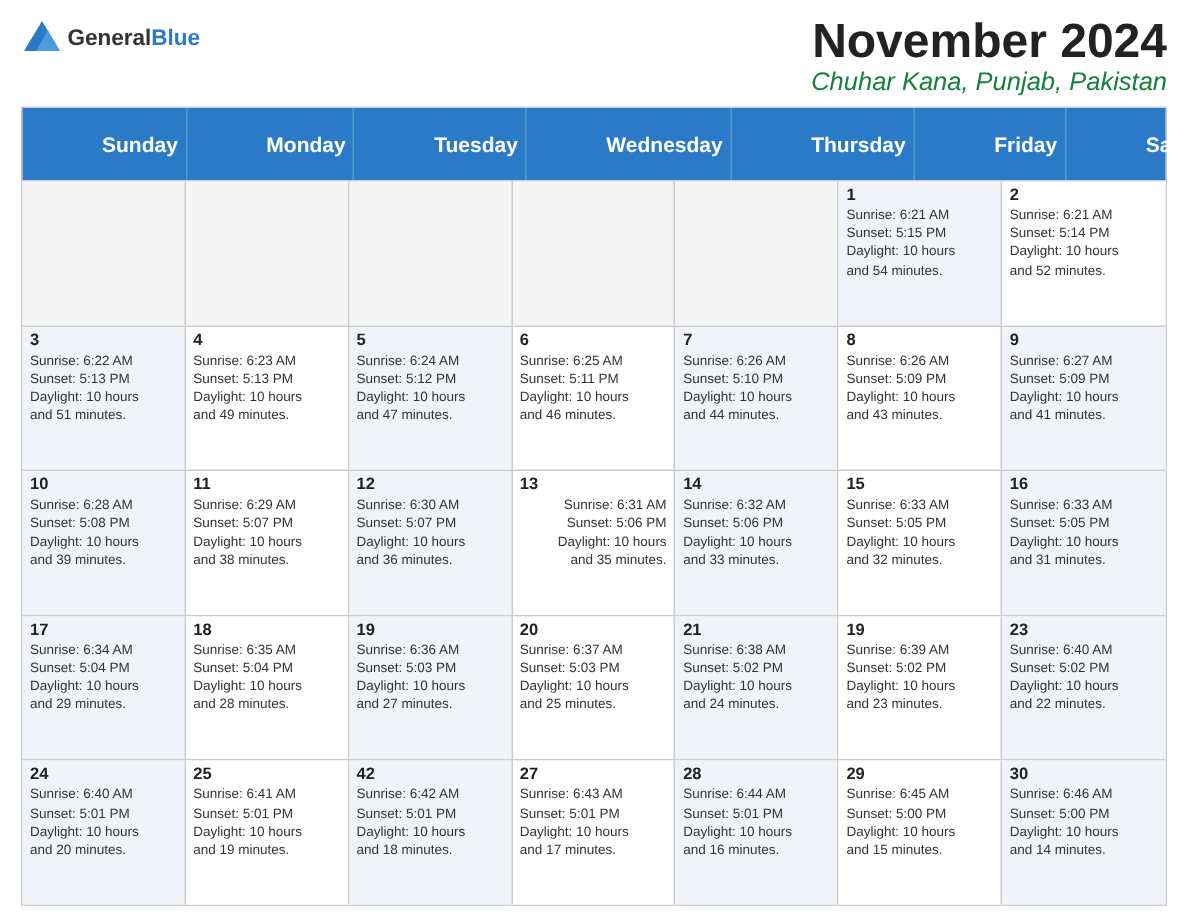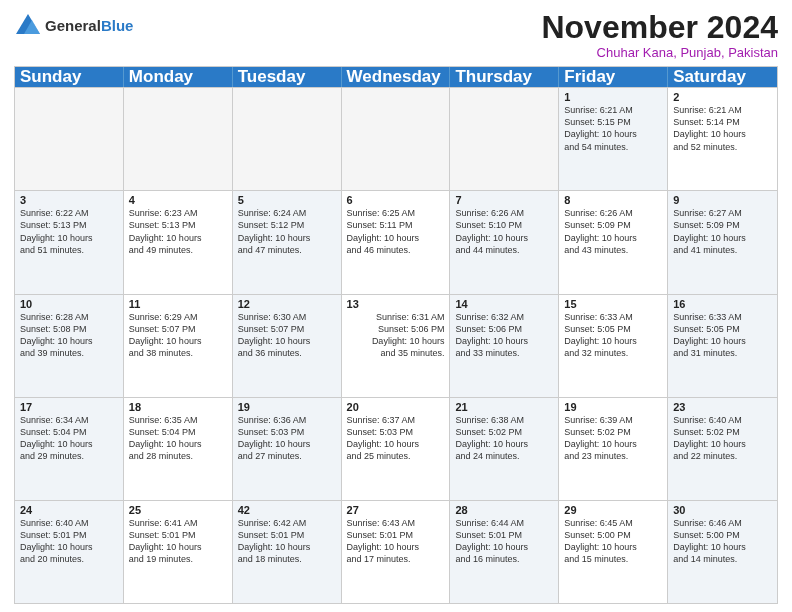--- a/index.html
+++ b/index.html
@@ -50,40 +50,42 @@
     .title-area {
       text-align: right;
     }
     .month-title {
       font-size: 32px;
       font-weight: bold;
       color: #222;
       line-height: 1.1;
     }
     .location {
-      font-size: 13px;
-      color: #a21caf;
+      font-size: 17px;
+      color: #15803d;
+      font-style: italic;
     }
     .calendar {
       flex: 1;
       display: flex;
       flex-direction: column;
       border: 1px solid #ccc;
     }
     .cal-header-row {
       display: grid;
       grid-template-columns: repeat(7, 1fr);
       background: #2a7ac7;
     }
     .cal-header-cell {
       color: #fff;
-      font-size: 17px;
-      font-weight: bold;
-      padding: 0 5px;
+      font-size: 14px;
+      font-weight: bold;
+      padding: 16px 5px;
       border-right: 1px solid #5599d0;
+      margin-left: 48px;
     }
     .cal-header-cell:last-child { border-right: none; }
     .cal-body {
       flex: 1;
       display: flex;
       flex-direction: column;
     }
     .cal-row {
       flex: 1;
       display: grid;

